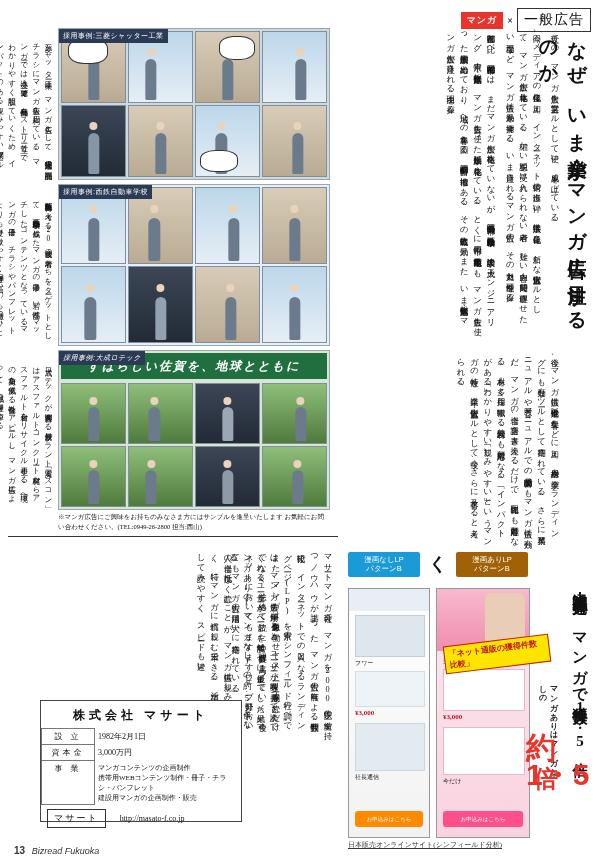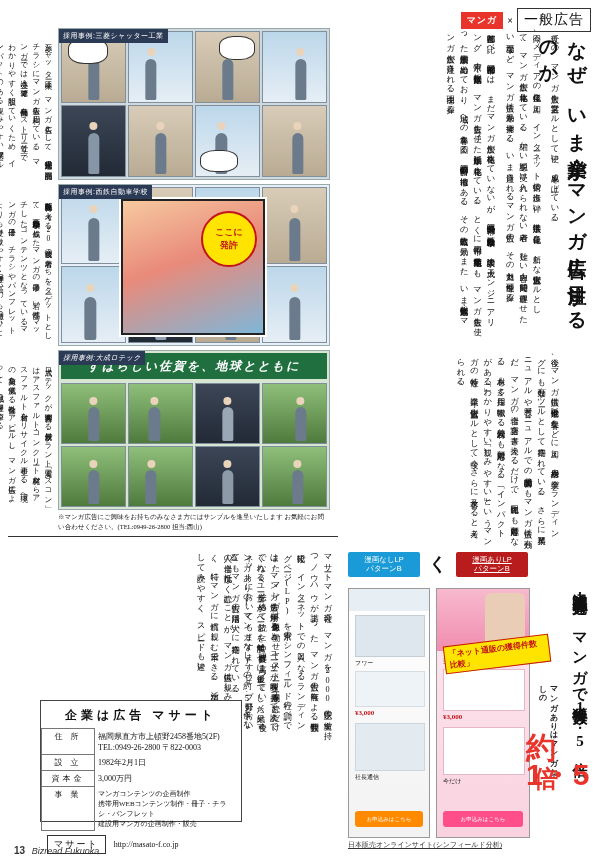--- a/index.html
+++ b/index.html
@@ -142,21 +142,21 @@
   }
 
   
   .promo{position:absolute;}
   .lp-label{
     background:#1a9ad6;color:#fff;font-size:7.5px;
     font-family:"Liberation Sans","DejaVu Sans",sans-serif;
     padding:3px 5px;text-align:center;line-height:1.25;
     border-radius:2px;
   }
-  .lp-label.b{background:#b91c1c;text-decoration:underline;}
+  .lp-label.b{background:#a16207;}
   .shot{
     border:1px solid #999;background:#fff;overflow:hidden;position:relative;
   }
   .shotA{background:linear-gradient(#ffffff,#f2f2f2);}
   .shotB{background:linear-gradient(#fde9ef,#f9d2e0);}
   .band{position:absolute;left:0;right:0;}
   .ribbon{
     position:absolute;
     background:#ffe400;color:#c2151b;
     font-family:"Liberation Sans","DejaVu Sans",sans-serif;
@@ -256,27 +256,20 @@
           <span class="figure" style="background:#93a2b2"></span>
         </div>
       <div class="cell room">
           <span class="figure" style="left:55%"></span>
         </div>
       <div class="cell sky">
           <span class="figure"></span>
         </div>
     </div>
 
-    <div style="position:absolute;left:62px;top:14px;width:140px;height:132px;border:2px solid #222;
-                background:linear-gradient(160deg,#f6c9a0,#e98a7a 45%,#7fb6d8);box-shadow:0 0 0 2px #fff;">
-      <div style="position:absolute;right:6px;top:10px;width:52px;height:52px;background:#ffe400;
-                  border:2px solid #c2151b;border-radius:50%;color:#c2151b;font-size:9px;font-weight:bold;
-                  display:flex;align-items:center;justify-content:center;text-align:center;
-                  font-family:'Liberation Sans','DejaVu Sans',sans-serif;">ここに<br>発許</div>
-    </div>
   </div>
   <div class="sidetext" style="left:8px;top:196px;height:140px;width:46px;">運転免許取得を考える20歳前後の若者たちをターゲットとして、西鉄自動車学校が作成したマンガの冊子は、若い感性とマッチしたコンテンツとなっているマンガの冊子は、チラシやパンフレットよりも受け取りやすく保存性が高いのも特徴のひとつとなっている。</div>
 
   <div class="panel" style="left:58px;top:350px;width:270px;height:158px;background:#d7e6d2;font-style:italic;">
     <div class="cap">採用事例:大成ロテック</div>
     <div style="position:absolute;left:2px;top:2px;right:2px;height:26px;background:#1f6f3f;color:#fff;
                 display:flex;align-items:center;justify-content:center;font-size:12px;font-weight:bold;letter-spacing:2px;">すばらしい佐賀を、地球とともに</div>
     <div class="cellgrid" style="top:30px;grid-template-columns:repeat(4,1fr);grid-template-rows:repeat(2,1fr);">
       <div class="cell green">
           <span class="figure"></span>
@@ -308,45 +301,40 @@
 
   <div style="position:absolute;left:58px;top:512px;width:272px;font-size:6.5px;line-height:1.5;">※マンガ広告にご興味をお持ちのみなさま方にはサンプルを進呈いたします お気軽にお問い合わせください。(TEL:0949-26-2800 担当:西山)</div>
 
   <div class="hairline" style="left:8px;top:536px;width:330px;height:1px;"></div>
 
   <div class="bodycol" style="left:286px;top:548px;height:180px;width:48px;">マサートマンガ会社で、マンガを2000作以上の実績を持つノウハウが詰まった、マンガ広告の有無による閲覧数の比較で、インターネットでの入口となるランディングページ(LP)を東京のシンフィールド社の調べでは、マンガ広告を採用すると、ユーザーが興味を持って読んでくれるユーザーがページを離脱せずに最後までした結果、マンガありの(マンガなし)の約1.5倍となる。</div>
   <div class="bodycol" style="left:238px;top:548px;height:180px;width:44px;">また、マンガは想像力を働かせてストーリー展開を読むだけでなく、絵を絡めて読むため理解度も高まっていく。今後、ネットにおいてもますますウェブ分野においてもマンガ広告の活用は大いに期待されている。</div>
   <div class="bodycol" style="left:196px;top:548px;height:180px;width:38px;">人の場合、抵抗なく読むことが、マンガ広告は親しみやすく、特にマンガに慣れ親しむ日本できる。活字だけの文章に比して読みやすく、スピードも速い。</div>
 
   <div class="compbox" style="left:40px;top:700px;width:200px;height:120px;">
-    <div class="compname">企業は広告 マサート</div>
+    <div class="compname">株式会社 マサート</div>
     <table class="comptable">
       <tbody>
-          <tr>
-        <td class="k">住 所</td>
-        <td style="white-space:pre-line">福岡県直方市上頓野2458番地5(2F)
-TEL:0949-26-2800  〒822-0003</td>
-      </tr>
       <tr>
         <td class="k">設 立</td>
         <td>1982年2月1日</td>
       </tr>
       <tr>
         <td class="k">資本金</td>
         <td>3,000万円</td>
       </tr>
       <tr>
         <td class="k">事 業</td>
         <td style="white-space:pre-line;font-size:7px;">マンガコンテンツの企画制作
 携帯用WEBコンテンツ制作・冊子・チラシ・パンフレット
 建設用マンガの企画制作・販売</td>
       </tr>
     </tbody>
       </table>
-    <div style="display:flex;align-items:center;gap:8px;padding:4px 6px;">
+    <div style="display:flex;align-items:center;gap:14px;padding:4px 6px;">
       <span class="logo">マサート</span>
       <span style="font-size:8px;">http://masato-f.co.jp</span>
     </div>
   </div>
 
   <div class="promo" style="left:348px;top:548px;width:246px;height:292px;">
 
 
     <div style="position:absolute;right:4px;top:34px;height:250px;">
       <div class="vtext" style="font-size:15px;font-weight:bold;letter-spacing:1px;">通販関係者必見! マンガで獲得件数1.5倍</div>

